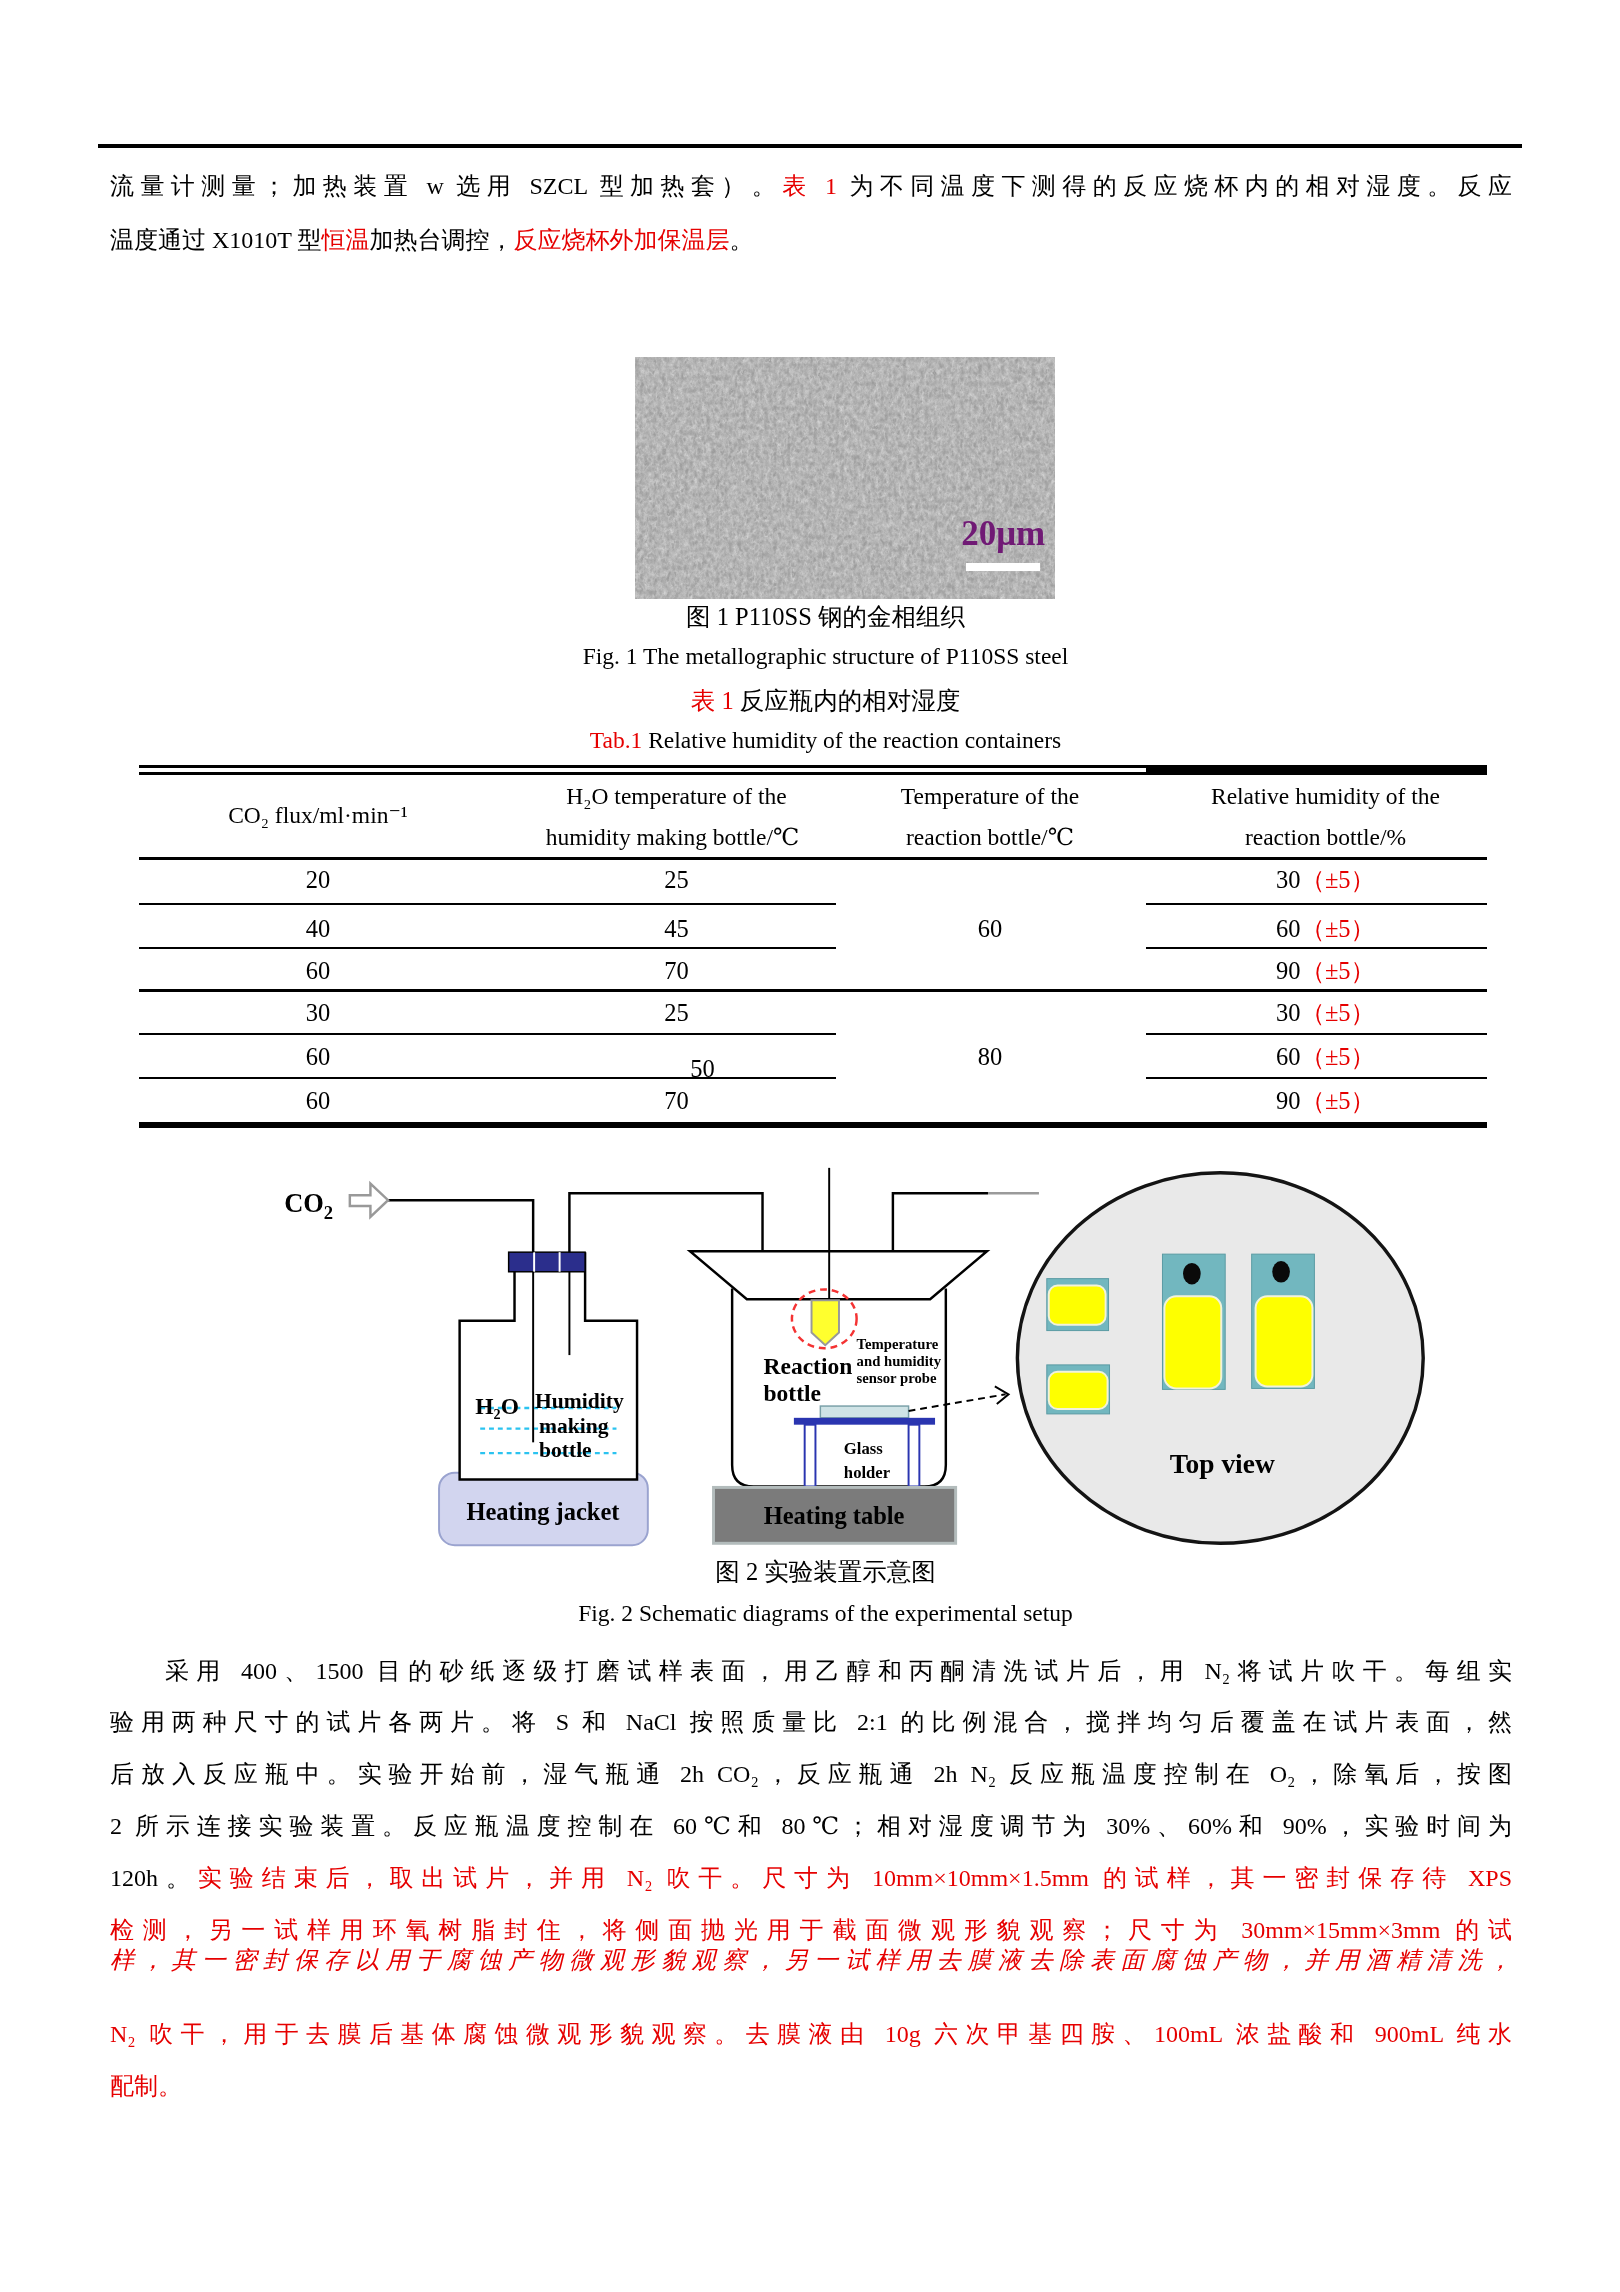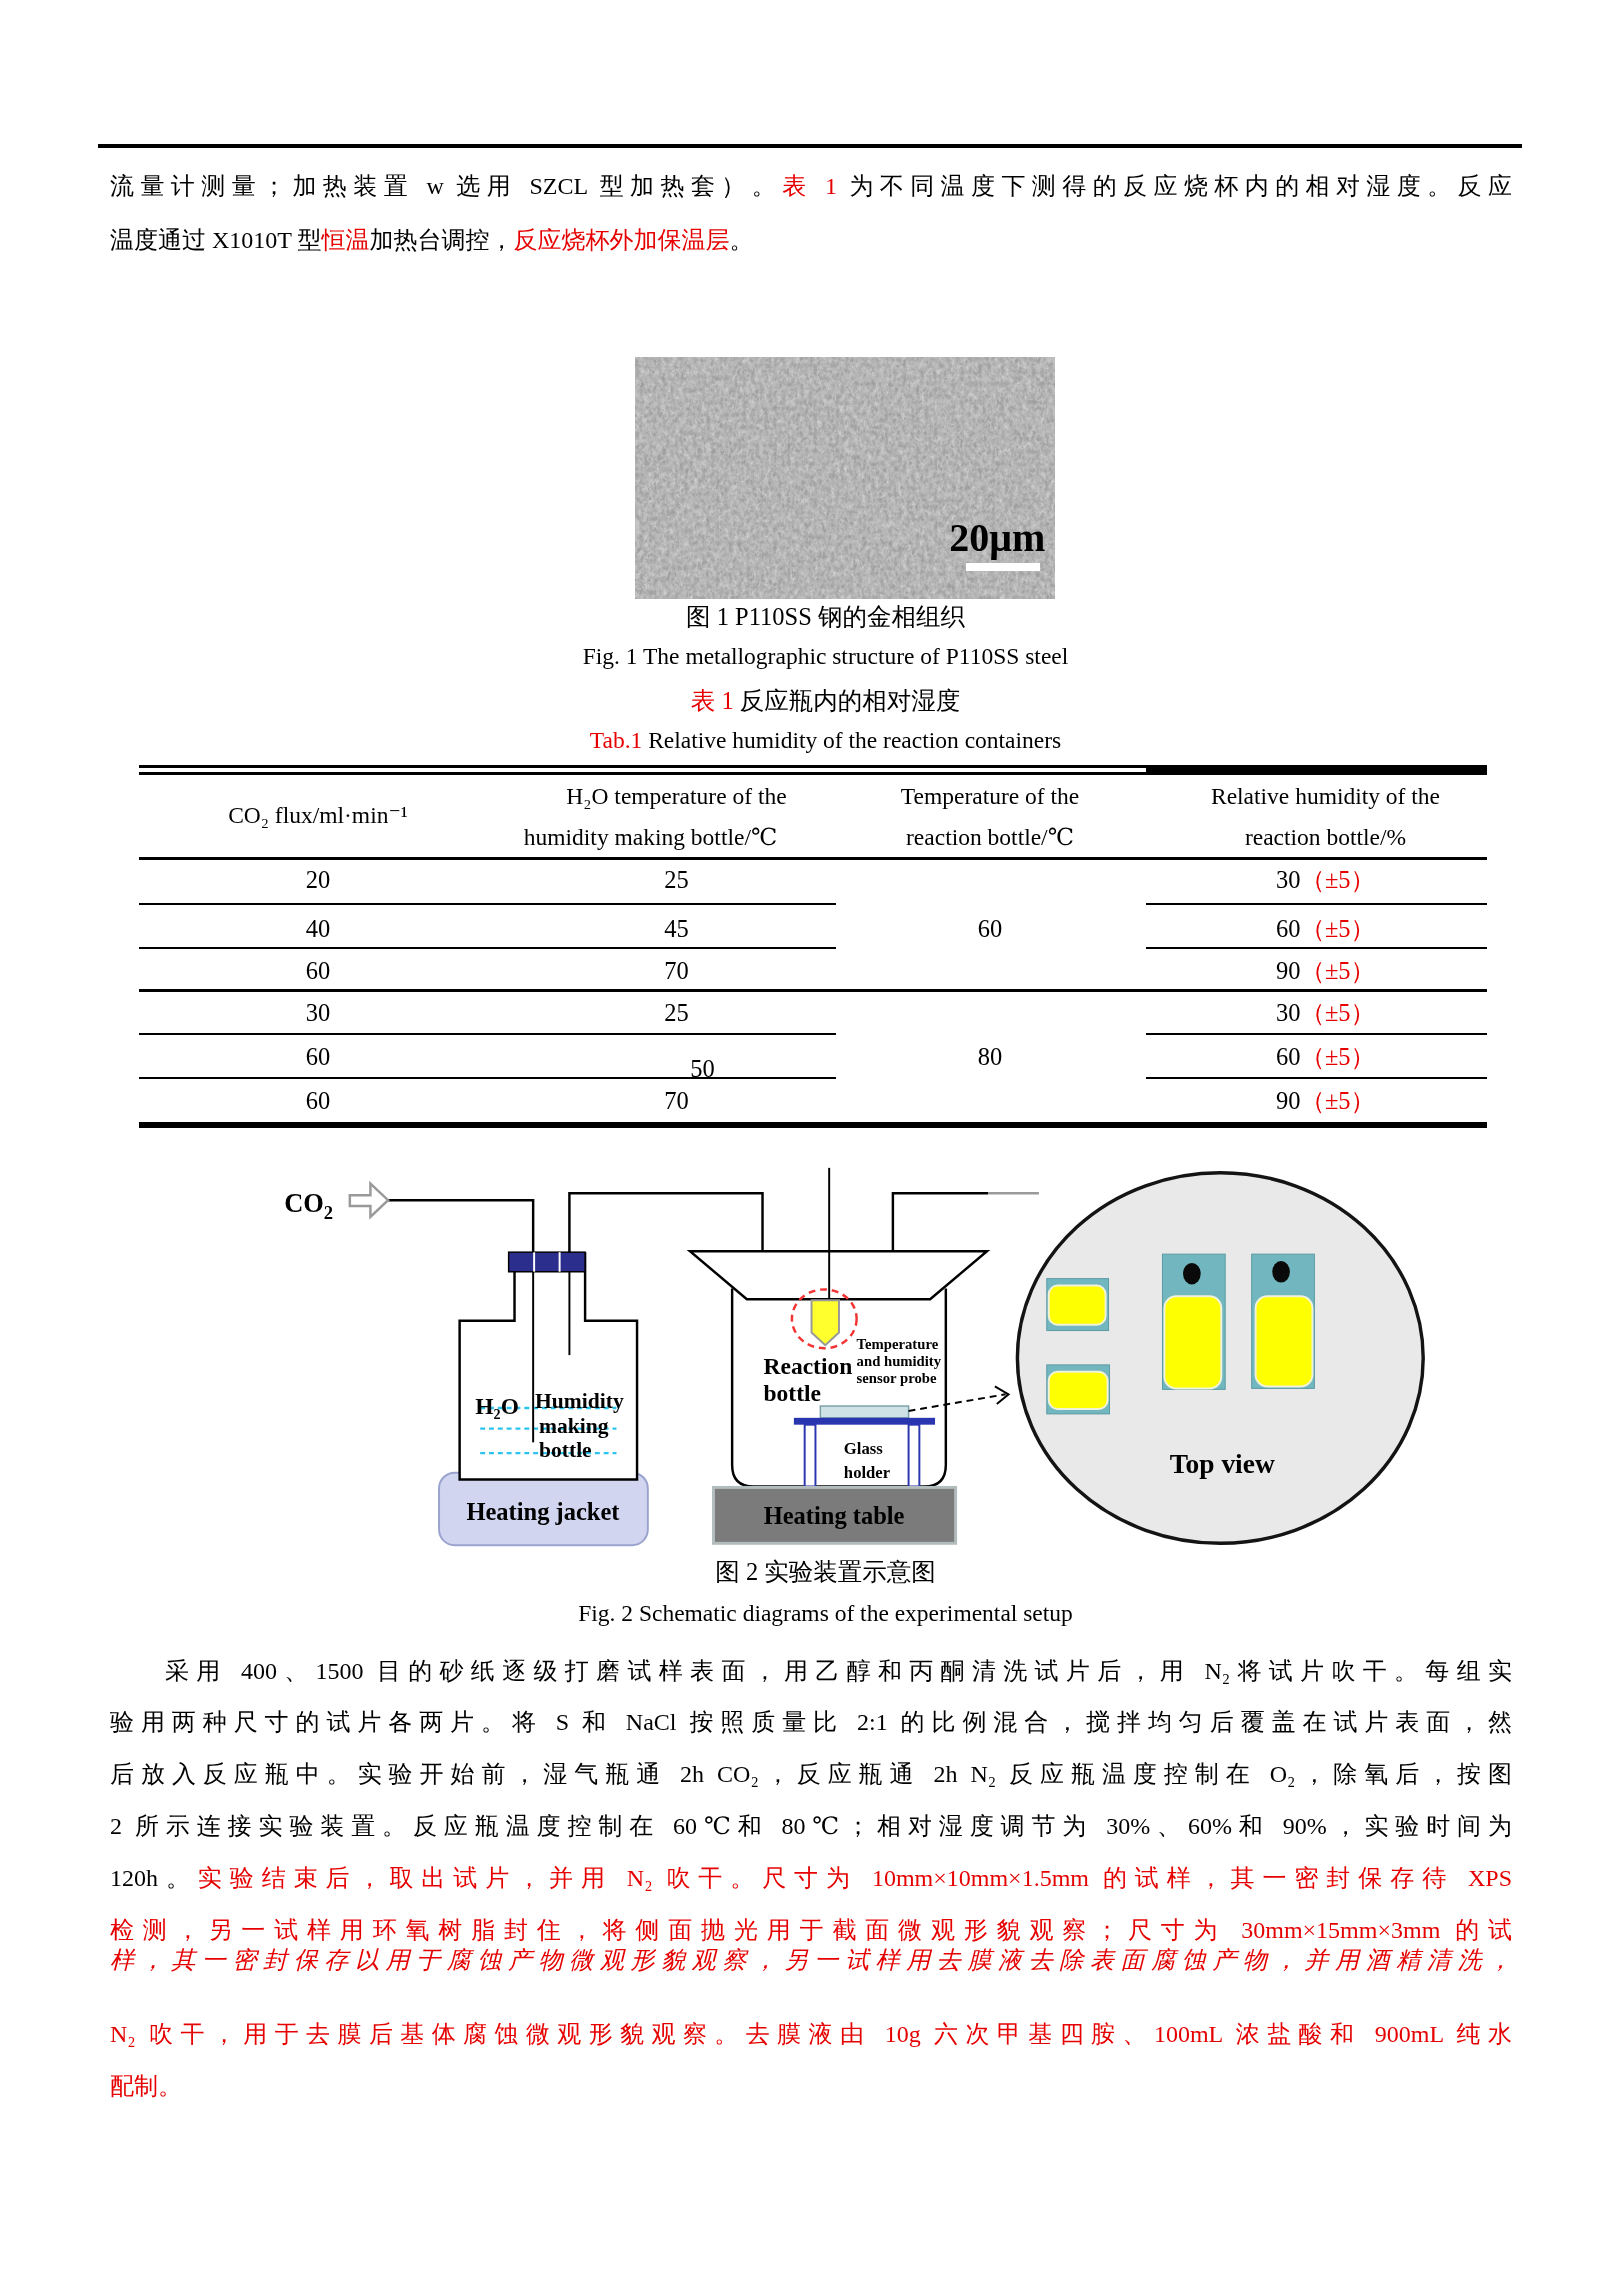--- a/index.html
+++ b/index.html
@@ -10,21 +10,21 @@
   .pline{position:absolute;left:110px;width:1402px;height:39px;line-height:39px;
          font-size:24px;text-align:justify;text-align-last:justify;white-space:normal;}
   .pline.noj{text-align-last:left;}
   .red{color:#e60000;}
   .cap{position:absolute;left:110px;width:1431px;text-align:center;}
   .cap-zh{font-size:24.5px;}
   .cap-en{font-size:23.5px;}
   .hcell{position:absolute;text-align:center;font-size:23.5px;line-height:33px;}
   .dcell{position:absolute;text-align:center;font-size:24.5px;line-height:39px;height:39px;}
   #met{position:absolute;left:635px;top:357px;width:420px;height:242px;background:#9a9a9a;overflow:hidden;}
-  #met .scale-text{position:absolute;right:9.8px;top:157px;color:#000000;font-weight:bold;font-size:40px;}
+  #met .scale-text{position:absolute;right:9.8px;top:157px;color:#701a75;font-weight:bold;font-size:35px;}
   #met .scale-bar{position:absolute;left:331px;top:206px;width:74px;height:7.8px;background:#fff;}
   svg text{font-family:"Liberation Serif","DejaVu Serif",serif;}
 </style>
 </head>
 <body>
 
 <div id="page">
 
   <div class="rule" style="left:98px;top:144px;width:1424px;height:3.9px;"></div>
 
@@ -71,21 +71,21 @@
   <div class="rule" style="left:1146px;top:947px;width:341px;height:2px;"></div>
   <div class="rule" style="left:139px;top:989px;width:1348px;height:2.9px;"></div>
   <div class="rule" style="left:139px;top:1033px;width:697px;height:2px;"></div>
   <div class="rule" style="left:1146px;top:1033px;width:341px;height:2px;"></div>
   <div class="rule" style="left:139px;top:1077px;width:697px;height:2px;"></div>
   <div class="rule" style="left:1146px;top:1077px;width:341px;height:2px;"></div>
   <div class="rule" style="left:139px;top:1122px;width:1348px;height:5.9px;"></div>
 
   <div class="hcell" style="left:127px;top:799px;width:382px;">CO₂ flux/ml·min⁻¹</div>
   <div class="hcell" style="left:510px;top:780px;width:333px;">H₂O temperature of the</div>
-  <div class="hcell" style="left:484px;top:821px;width:333px;">humidity making bottle/℃</div>
+  <div class="hcell" style="left:506px;top:821px;width:333px;">humidity making bottle/℃</div>
   <div class="hcell" style="left:843px;top:780px;width:294px;">Temperature of the</div>
   <div class="hcell" style="left:843px;top:821px;width:294px;">reaction bottle/℃</div>
   <div class="hcell" style="left:1137px;top:780px;width:377px;">Relative humidity of the</div>
   <div class="hcell" style="left:1137px;top:821px;width:377px;">reaction bottle/%</div>
 
   <div class="dcell" style="left:127px;top:860px;width:382px;">20</div>
   <div class="dcell" style="left:127px;top:909px;width:382px;">40</div>
   <div class="dcell" style="left:127px;top:951px;width:382px;">60</div>
   <div class="dcell" style="left:127px;top:993px;width:382px;">30</div>
   <div class="dcell" style="left:127px;top:1037px;width:382px;">60</div>

